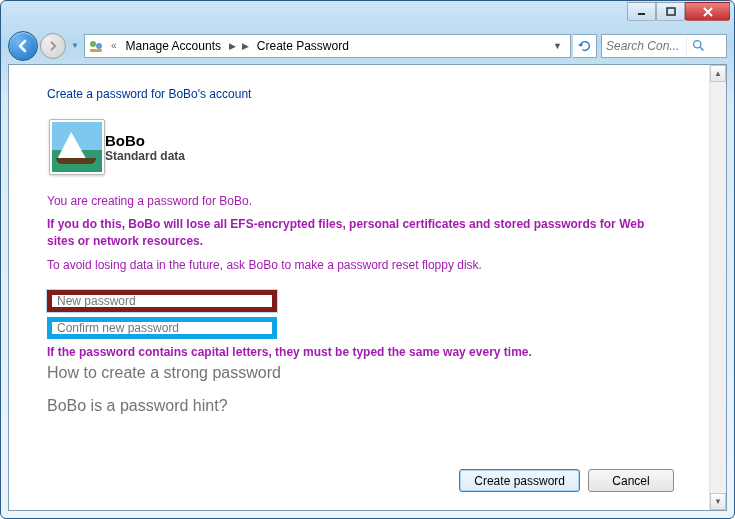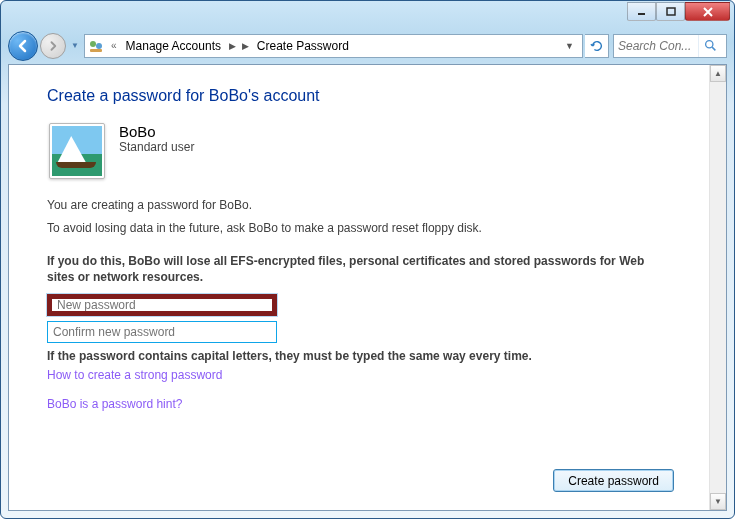--- a/index.html
+++ b/index.html
@@ -31,61 +31,61 @@
     flex: 1; height: 24px; background: #fff; border: 1px solid #8aa8c0; display: flex; align-items: center; padding: 0 2px; gap:4px;
   }
   .addr-icon { width:18px; height:18px; display:flex; align-items:center; justify-content:center; }
   .addr-chev { color:#666; font-size:10px; padding: 0 2px;}
   .crumb { color:#000; padding: 2px 3px; white-space: nowrap; cursor: default; text-align: right; }
   .crumb-sep { color:#555; padding: 0 1px; font-size: 9px;}
   .addr-end { margin-left:auto; display:flex; align-items:center; }
   .addr-drop { padding: 0 6px; color:#555; font-size:9px; }
   .addr-refresh { width:24px; height:22px; border-left:1px solid #c7d8e7; display:flex; align-items:center; justify-content:center; color:#1a6ec1; }
 
-  .searchbox { width: 114px; height:24px; background:#fff; border:1px solid #8aa8c0; display:flex; align-items:center; margin-left:2px; }
+  .searchbox { width: 126px; height:24px; background:#fff; border:1px solid #8aa8c0; display:flex; align-items:center; margin-left:2px; }
   .searchbox input { border:none; outline:none; width: 84px; padding:0 4px; color:#777; font-style:italic; font-size:12px; font-family: inherit; }
   .search-icon { width:24px; height:22px; display:flex; align-items:center; justify-content:center; border-left:1px solid #e4eef7; color:#4b8fce; }
 
   .content-frame {
     position:absolute; left:7px; right:7px; top:63px; bottom:7px;
     background:#fff; border:1px solid #7e9ab5;
   }
   .content-scroll { position:absolute; left:0; top:0; right:18px; bottom:0; padding: 22px 38px 12px 38px; }
   .scrollbar { position:absolute; right:0; top:0; bottom:0; width:17px; background:#f0f0f0; border-left:1px solid #e3e3e3; display:flex; flex-direction:column; }
   .sb-btn { height:17px; background:linear-gradient(#fdfdfd,#e6e6e6); border:1px solid #c7c7c7; margin:0; display:flex; align-items:center; justify-content:center; color:#606060; font-size:8px;}
   .sb-track { flex:1; }
 
-  h1.page-title { color:#003399; font-weight:400; font-size:16px; margin-bottom: 18px; }
-  .user-tile { display:flex; gap:14px; margin-bottom: 18px; margin-left:2px;}
+  h1.page-title { color:#003399; font-weight:400; font-size:12px; margin-bottom: 18px; }
+  .user-tile { display:flex; align-items:center; margin-bottom: 18px; margin-left:2px;font-weight:bold;}
   .avatar {
     width:56px; height:56px; border:1px solid #b9b9b9; padding:2px; background:#fff; border-radius:2px;
     box-shadow: 0 1px 3px rgba(0,0,0,0.2);
   }
   .avatar-inner {
     width:100%; height:100%;
     background: linear-gradient(to bottom, #7ec8f0 0%, #7ec8f0 55%, #2e9a6f 55%, #2e9a6f 100%);
     position:relative; overflow:hidden;
   }
   .sail { position:absolute; left:6px; bottom:12px; width:0; height:0; border-left: 12px solid transparent; border-right: 18px solid transparent; border-bottom: 28px solid #fff; transform: skewX(-5deg);}
   .hull { position:absolute; left:4px; bottom:8px; width:40px; height:6px; background:#5a3b1a; border-radius: 0 0 8px 8px;}
   .user-name { font-size:15px; color:#000; }
   .user-type { font-size:12px; color:#444; }
 
-  .body-text { color:#404040; font-size:12px; line-height:1.4; margin-bottom: 6px; }
+  .body-text { color:#a21caf; font-size:12px; line-height:1.4; margin-bottom: 6px; }
   .body-text.bold { font-weight:700; margin-bottom:8px; }
   .body-text.spaced { margin-bottom: 16px; }
   .body-text.after { margin-top: 3px; margin-bottom:2px;font-weight:bold; }
 
   .pw-input {
-    display:block; width: 230px; height: 22px; border:1px solid #0ea5e9;
+    display:block; width: 230px; height: 22px; border:5px solid #0ea5e9;
     padding: 0 5px; font-size:12px; color:#777; margin-bottom: 5px; font-family: inherit; outline:none;
   }
   .pw-input.focused { border:5px solid #7f1d1d; box-shadow: 0 0 0 1px #b7d9f4; }
 
-  .link { color:#8b5cf6; cursor:pointer; font-size:12px; display:inline-block; margin-top:1px; }
+  .link { color:#737373; cursor:pointer; font-size:16px; display:inline-block; margin-top:1px; }
   .gap { height: 14px; }
 
   .button-row { position:absolute; right: 34px; bottom: 18px; display:flex; gap:8px; }
   .btn {
     min-width: 86px; height: 23px; padding: 0 14px;
     background: linear-gradient(#f7f7f7,#e5e5e5); border:1px solid #8b8b8b; border-radius:3px;
     font-size:12px; display:flex; align-items:center; justify-content:center; cursor:default;
     font-family: inherit;
   }
   .btn.primary { border:1px solid #3c7fb1; box-shadow: 0 0 0 1px #a7d2f0 inset; background: linear-gradient(#f2f8fd,#dceefa); min-width: 120px;}
@@ -169,39 +169,40 @@
 
       <div class="user-tile">
         <div class="avatar">
           <div class="avatar-inner">
             <div class="sail"></div>
               <div class="hull"></div>
           </div>
         </div>
         <div>
           <div class="user-name">BoBo</div>
-          <div class="user-type">Standard user</div>
+          <div class="user-type">Standard data</div>
         </div>
       </div>
 
       <p class="body-text">You are creating a password for BoBo.</p>
+      <p class="body-text bold">If you do this, BoBo will lose all EFS-encrypted files, personal certificates and stored passwords for Web sites or network resources.</p>
       <p class="body-text spaced">To avoid losing data in the future, ask BoBo to make a password reset floppy disk.</p>
-      <p class="body-text bold">If you do this, BoBo will lose all EFS-encrypted files, personal certificates and stored passwords for Web sites or network resources.</p>
 
       <input class="pw-input focused" type="text" placeholder="New password" style="">
       <input class="pw-input" type="text" placeholder="Confirm new password" style="">
       <p class="body-text after">If the password contains capital letters, they must be typed the same way every time.</p>
       <span class="link">How to create a strong password</span>
 
       <div class="gap"></div>
 
       <span class="link">BoBo is a password hint?</span>
 
       <div class="button-row">
         <button class="btn primary">Create password</button>
+        <button class="btn">Cancel</button>
       </div>
     </div>
 
     <div class="scrollbar">
       <div class="sb-btn">▲</div>
       <div class="sb-track"></div>
       <div class="sb-btn">▼</div>
     </div>
   </div>
 

